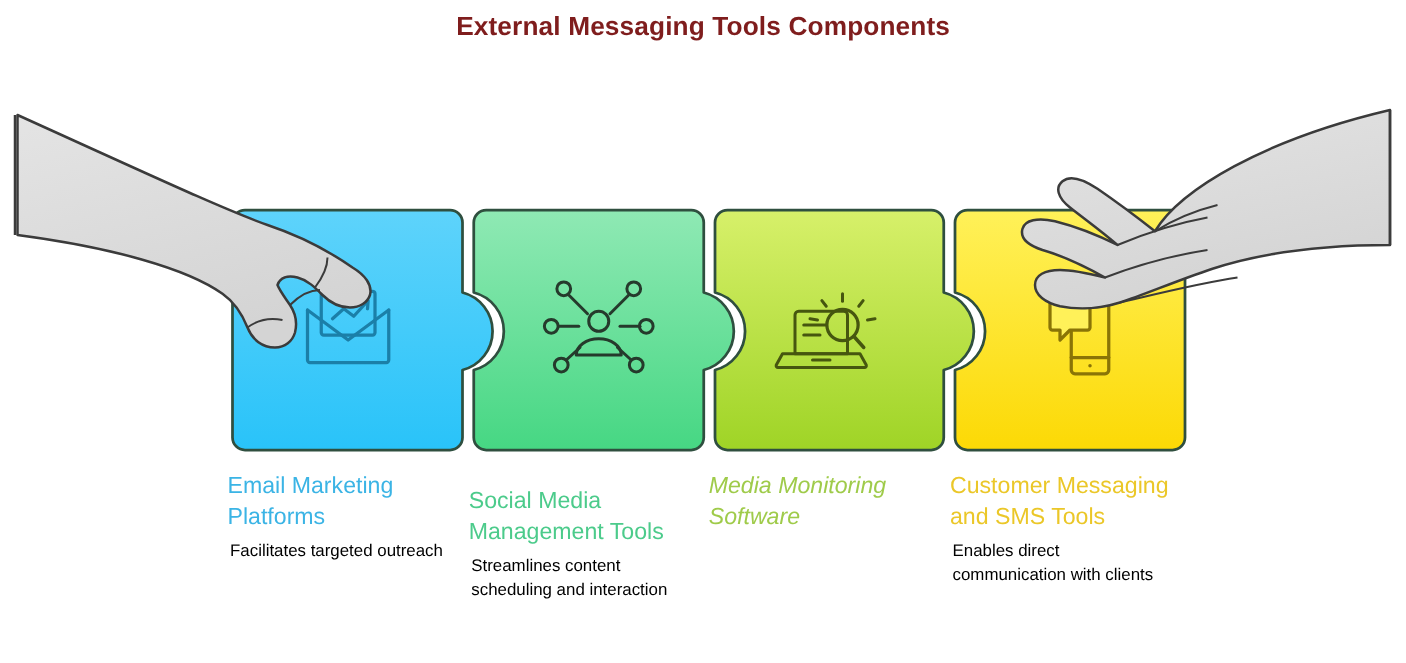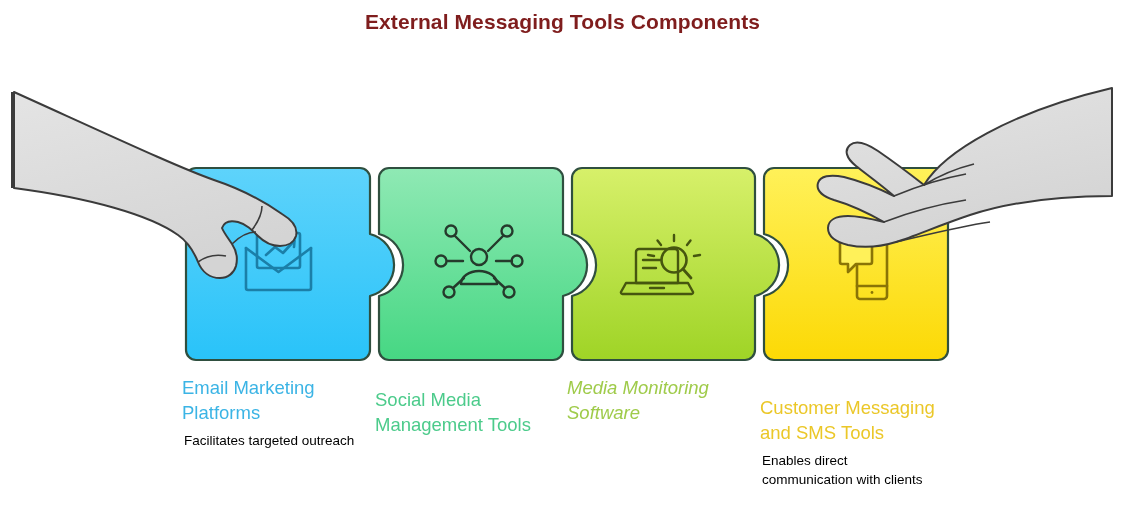--- a/index.html
+++ b/index.html
@@ -53,21 +53,21 @@
 
   .caption {
     position: absolute;
     top: 0;
     width: 193px;
     text-align: left;
   }
   .caption.c0 { left: 176px; }
   .caption.c1 { left: 369px; }
   .caption.c2 { left: 561px; font-style: italic; }
-  .caption.c3 { left: 754px; margin-top: 20px; }
+  .caption.c3 { left: 754px; }
 
   .caption-title {
     font-size: 18.5px;
     line-height: 25px;
     font-weight: normal;
     margin: 0 0 6px 0;
     padding: 0 6px;
   }
   .caption-desc {
     font-size: 13.5px;
@@ -266,20 +266,21 @@
 
   <div class="captions">
 
     <div class="caption c0">
       <div class="caption-title">Email Marketing Platforms</div>
       <div class="caption-desc">Facilitates targeted outreach</div>
     </div>
 
     <div class="caption c1">
       <div class="caption-title">Social Media Management Tools</div>
+      <div class="caption-desc">Streamlines content scheduling and interaction</div>
     </div>
 
     <div class="caption c2">
       <div class="caption-title">Media Monitoring Software</div>
     </div>
 
     <div class="caption c3">
       <div class="caption-title">Customer Messaging and SMS Tools</div>
       <div class="caption-desc">Enables direct communication with clients</div>
     </div>

